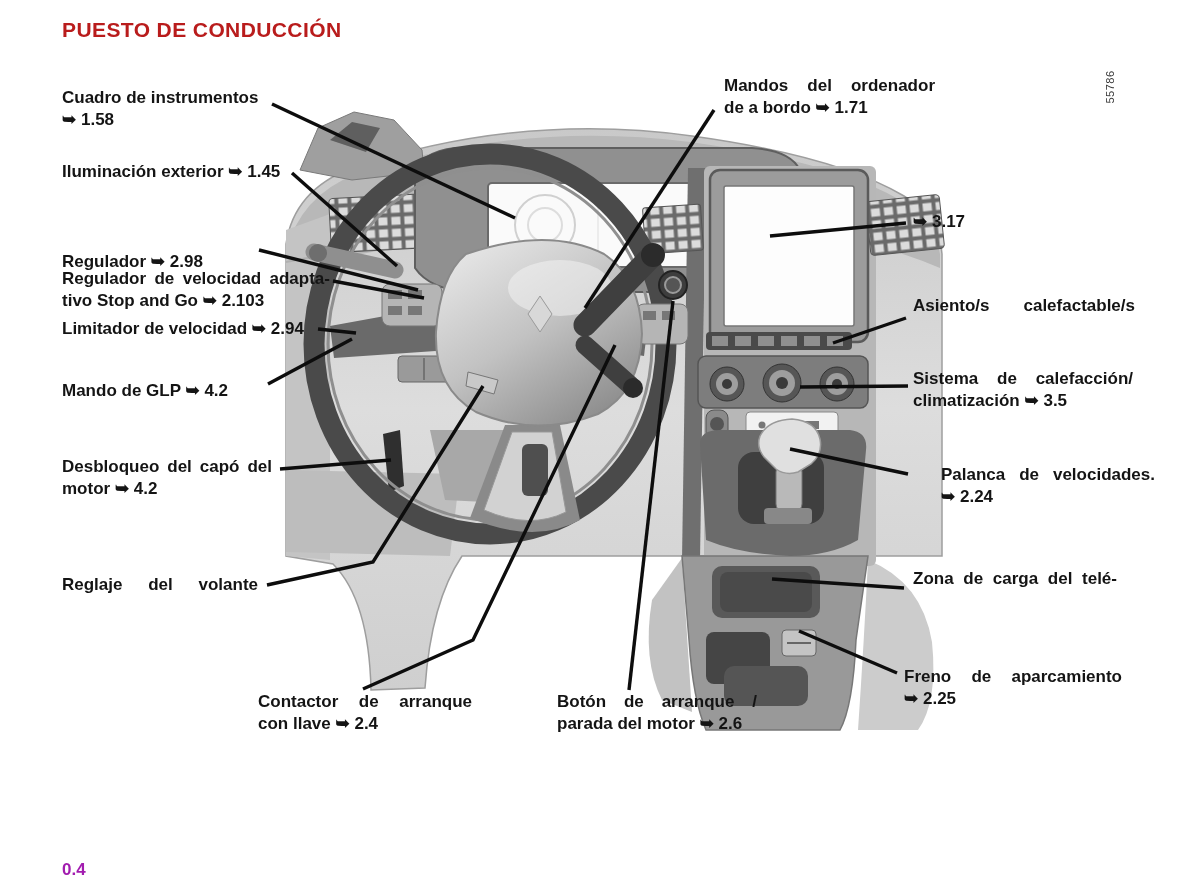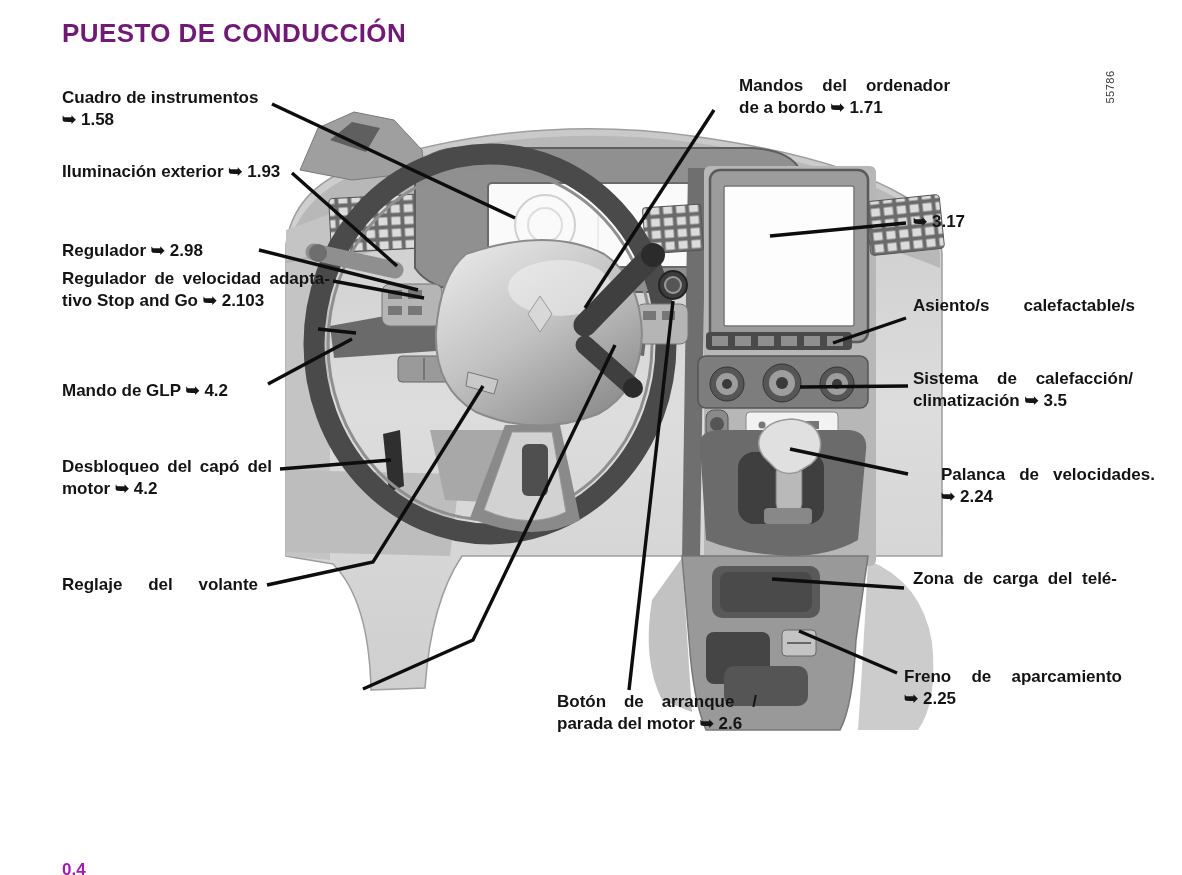--- a/index.html
+++ b/index.html
@@ -6,21 +6,21 @@
   .page{
     position:relative;
     width:1182px;height:875px;
     background:#ffffff;
     overflow:hidden;
     font-family:"Liberation Sans", sans-serif;
     color:#111;
   }
   .title{
     position:absolute;left:62px;top:18px;
-    font-size:26px;font-weight:700;letter-spacing:.4px;color:#701a75;
+    font-size:21px;font-weight:700;letter-spacing:.4px;color:#b91c1c;
     white-space:nowrap;
   }
   .lbl{position:absolute;font-size:17px;font-weight:700;line-height:22px;color:#141414;}
   .lbl .ln{white-space:nowrap;}
   .lbl .ln.j{white-space:normal;text-align:justify;text-align-last:justify;}
   .pagenum{
     position:absolute;left:62px;top:860px;
     font-size:17px;font-weight:700;color:#a21caf;
   }
   .figcode{
@@ -218,53 +218,60 @@
   </svg>
 
   <div class="title">PUESTO DE CONDUCCIÓN</div>
 
   <div class="lbl" style="left:62px;top:87px;width:206px">
     <div class="ln">Cuadro de instrumentos</div>
     <div class="ln">➥ 1.58</div>
   </div>
 
   <div class="lbl" style="left:62px;top:161px">
-    <div class="ln">Iluminación exterior ➥ 1.93</div>
-  </div>
-
-  <div class="lbl" style="left:62px;top:240px">
+    <div class="ln">Iluminación exterior ➥ 1.45</div>
+  </div>
+
+  <div class="lbl" style="left:62px;top:251px">
     <div class="ln">Regulador ➥ 2.98</div>
   </div>
 
   <div class="lbl" style="left:62px;top:268px;width:268px">
     <div class="ln j">Regulador de velocidad adapta-</div>
     <div class="ln">tivo Stop and Go ➥ 2.103</div>
   </div>
 
+  <div class="lbl" style="left:62px;top:318px">
+    <div class="ln">Limitador de velocidad ➥ 2.94</div>
+  </div>
 
   <div class="lbl" style="left:62px;top:380px">
     <div class="ln">Mando de GLP ➥ 4.2</div>
   </div>
 
   <div class="lbl" style="left:62px;top:456px;width:210px">
     <div class="ln j">Desbloqueo del capó del</div>
     <div class="ln">motor ➥ 4.2</div>
   </div>
 
   <div class="lbl" style="left:62px;top:574px;width:196px">
     <div class="ln j">Reglaje del volante</div>
   </div>
 
+  <div class="lbl" style="left:258px;top:691px;width:214px">
+    <div class="ln j">Contactor de arranque</div>
+    <div class="ln">con llave ➥ 2.4</div>
+  </div>
 
   <div class="lbl" style="left:557px;top:691px;width:200px">
     <div class="ln j">Botón de arranque /</div>
     <div class="ln">parada del motor ➥ 2.6</div>
   </div>
 
-  <div class="lbl" style="left:739px;top:75px;width:211px">
+  <div class="lbl" style="left:724px;top:75px;width:211px">
     <div class="ln j">Mandos del ordenador</div>
     <div class="ln">de a bordo ➥ 1.71</div>
   </div>
 
   <div class="lbl" style="left:913px;top:211px;width:209px">
     <div class="ln">➥ 3.17</div>
   </div>
 
   <div class="lbl" style="left:913px;top:295px;width:222px">
     <div class="ln j">Asiento/s calefactable/s</div>

